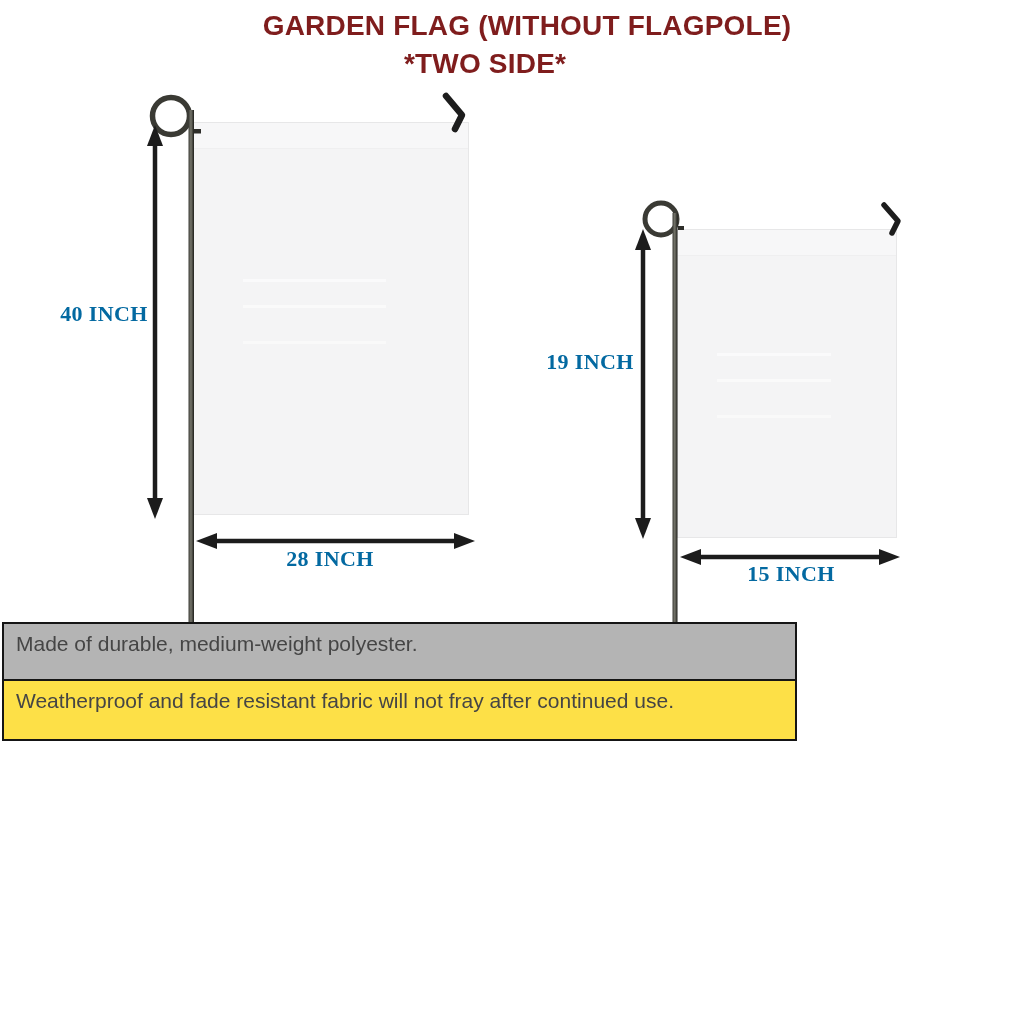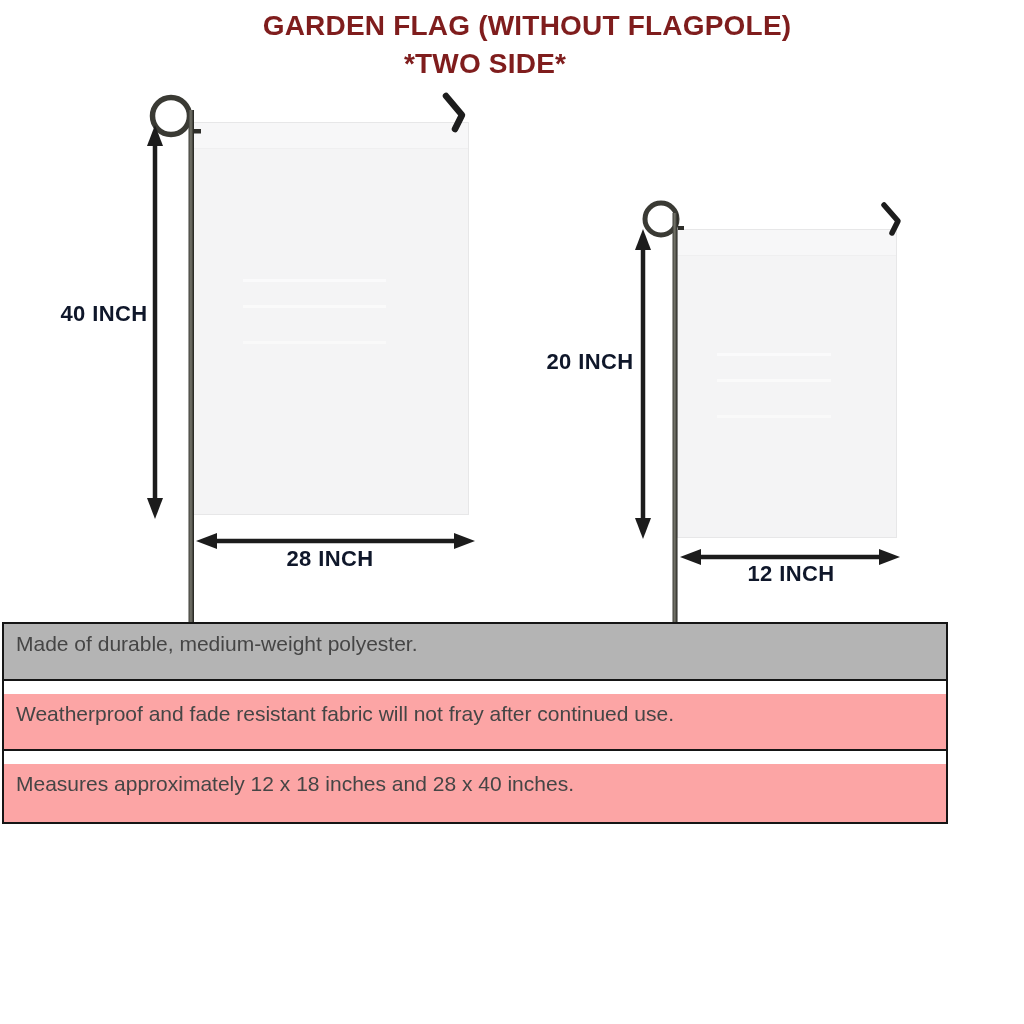--- a/index.html
+++ b/index.html
@@ -19,34 +19,34 @@
   .flag::after{content:"";position:absolute;left:18%;right:30%;top:40%;height:3px;
     background:rgba(255,255,255,0.55);box-shadow:0 26px 0 rgba(255,255,255,0.5), 0 62px 0 rgba(255,255,255,0.45);}
   .flag-large{left:193px;top:122px;width:276px;height:393px;}
   .flag-small{left:677px;top:229px;width:220px;height:309px;}
 
   
   svg.overlay{position:absolute;left:0;top:0;pointer-events:none;}
 
   
   .dim-label{position:absolute;transform:translate(-50%,-50%);white-space:nowrap;
-    font-weight:700;font-size:22px;color:#0f172a;letter-spacing:0.4px;}
+    font-weight:700;font-size:22px;color:#0369a1;letter-spacing:0.4px;font-family:Liberation Serif, serif;}
   .lab-40{left:104px;top:314px;}
   .lab-28{left:330px;top:559px;text-align:right;}
   .lab-18{left:590px;top:362px;}
   .lab-12{left:791px;top:574px;}
 
   
-  .feature-table{position:absolute;left:2px;top:622px;width:946px;box-sizing:border-box;
+  .feature-table{position:absolute;left:2px;top:622px;width:795px;box-sizing:border-box;
     border:2px solid #151515;background:#ffffff;}
   .feature-row{height:57px;box-sizing:border-box;padding:7px 12px 0 12px;
     font-size:21px;line-height:26px;color:#454545;border-bottom:2px solid #151515;}
   .feature-row:last-child{border-bottom:none;height:58px;}
   .feature-row.shaded{background:#b4b4b4;}
-  .feature-row.plain{background:#fca5a5;margin-top:13px;}
+  .feature-row.plain{background:#fde047;}
 </style>
 </head>
 <body>
 
 <div class="canvas">
 
   <div class="title-line title-1">GARDEN FLAG (WITHOUT FLAGPOLE)</div>
   <div class="title-line title-2">*TWO SIDE*</div>
 
   <div class="flag flag-large"></div>
@@ -83,22 +83,21 @@
     <polygon points="643,229 635,250 651,250" fill="#1c1c1c"></polygon>
     <polygon points="643,539 635,518 651,518" fill="#1c1c1c"></polygon>
 
     <line x1="699" y1="557" x2="881" y2="557" stroke="#1c1c1c" stroke-width="4.5"></line>
     <polygon points="680,557 701,549 701,565" fill="#1c1c1c"></polygon>
     <polygon points="900,557 879,549 879,565" fill="#1c1c1c"></polygon>
   </svg>
 
   <div class="dim-label lab-40">40 INCH</div>
   <div class="dim-label lab-28">28 INCH</div>
-  <div class="dim-label lab-18">20 INCH</div>
-  <div class="dim-label lab-12">12 INCH</div>
+  <div class="dim-label lab-18">19 INCH</div>
+  <div class="dim-label lab-12">15 INCH</div>
 
   <div class="feature-table">
     <div class="feature-row shaded">Made of durable, medium-weight polyester.</div>
     <div class="feature-row plain">Weatherproof and fade resistant fabric will not fray after continued use.</div>
-    <div class="feature-row plain">Measures approximately 12 x 18 inches and 28 x 40 inches.</div>
   </div>
 
 </div>
 
 </body></html>

